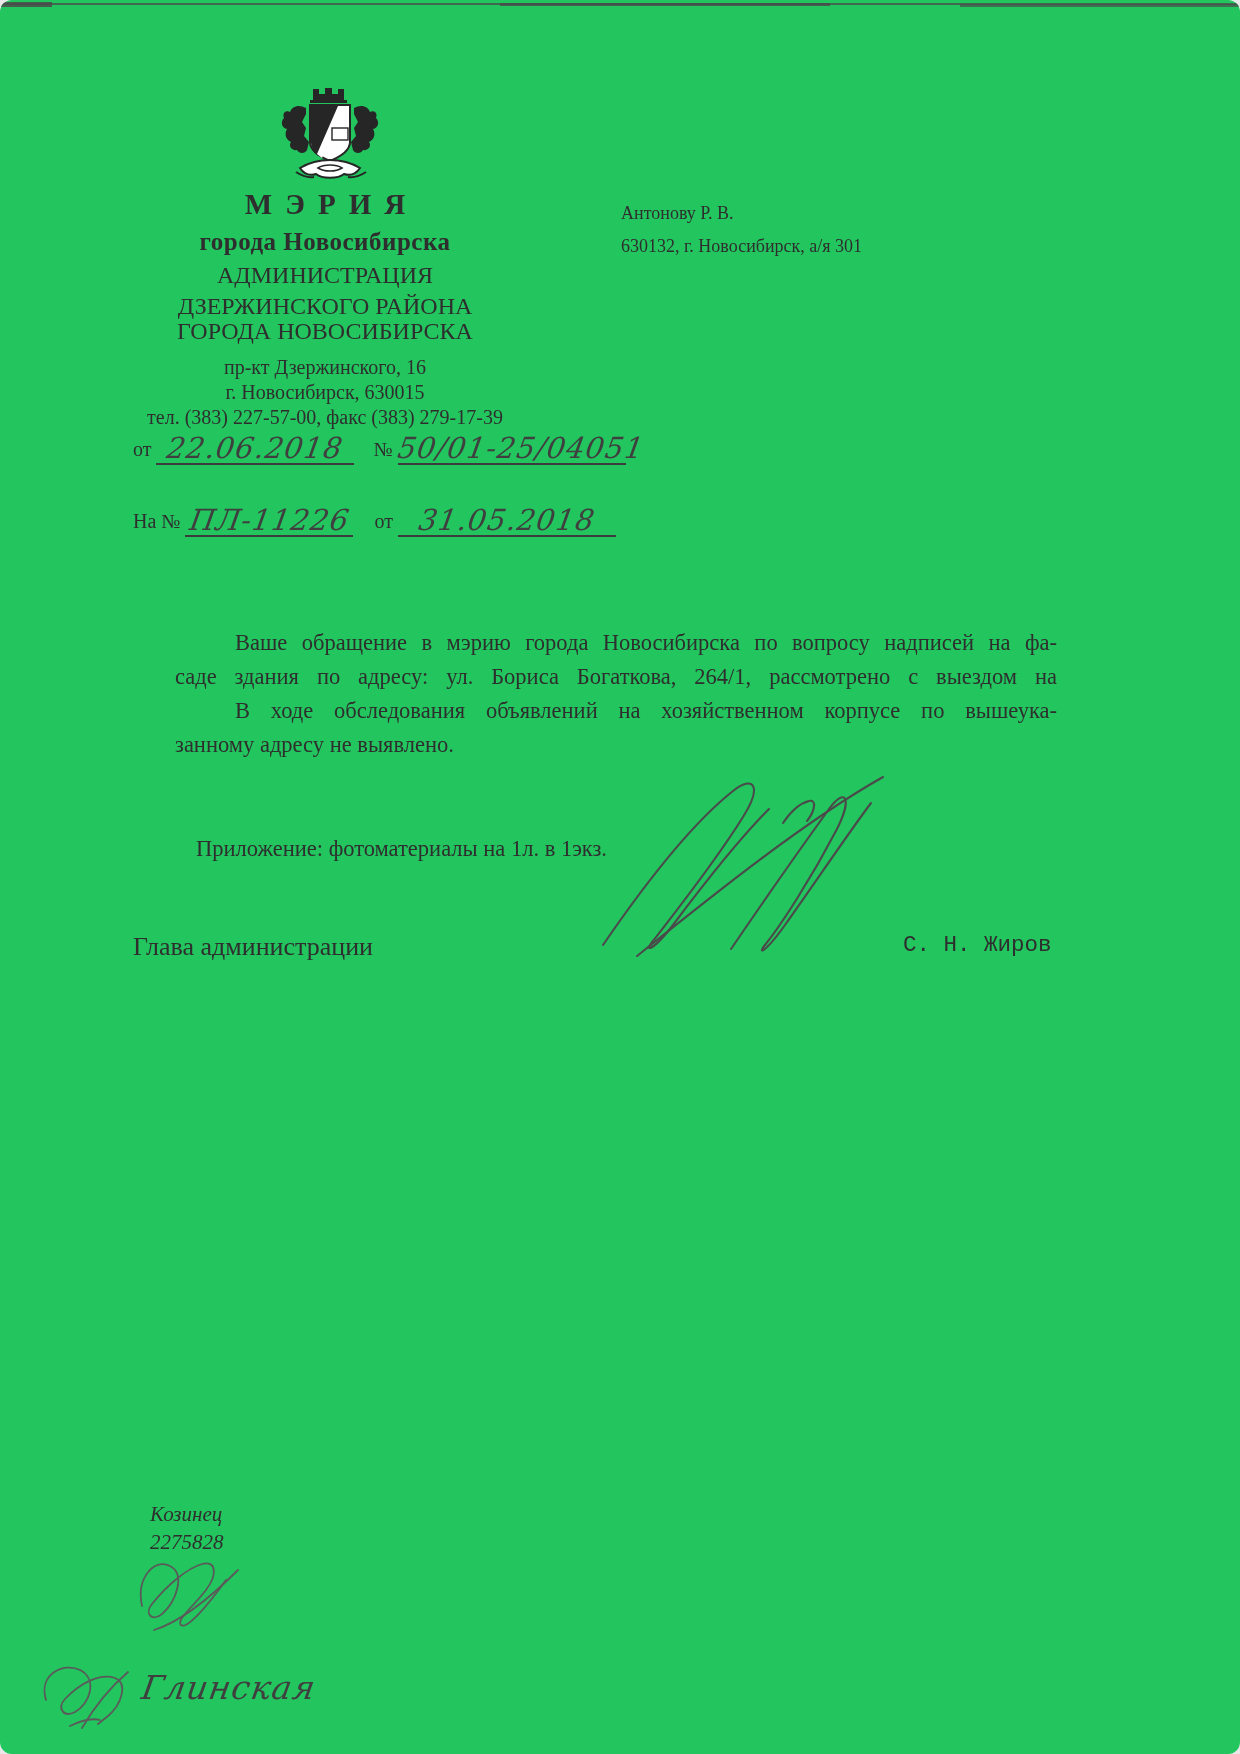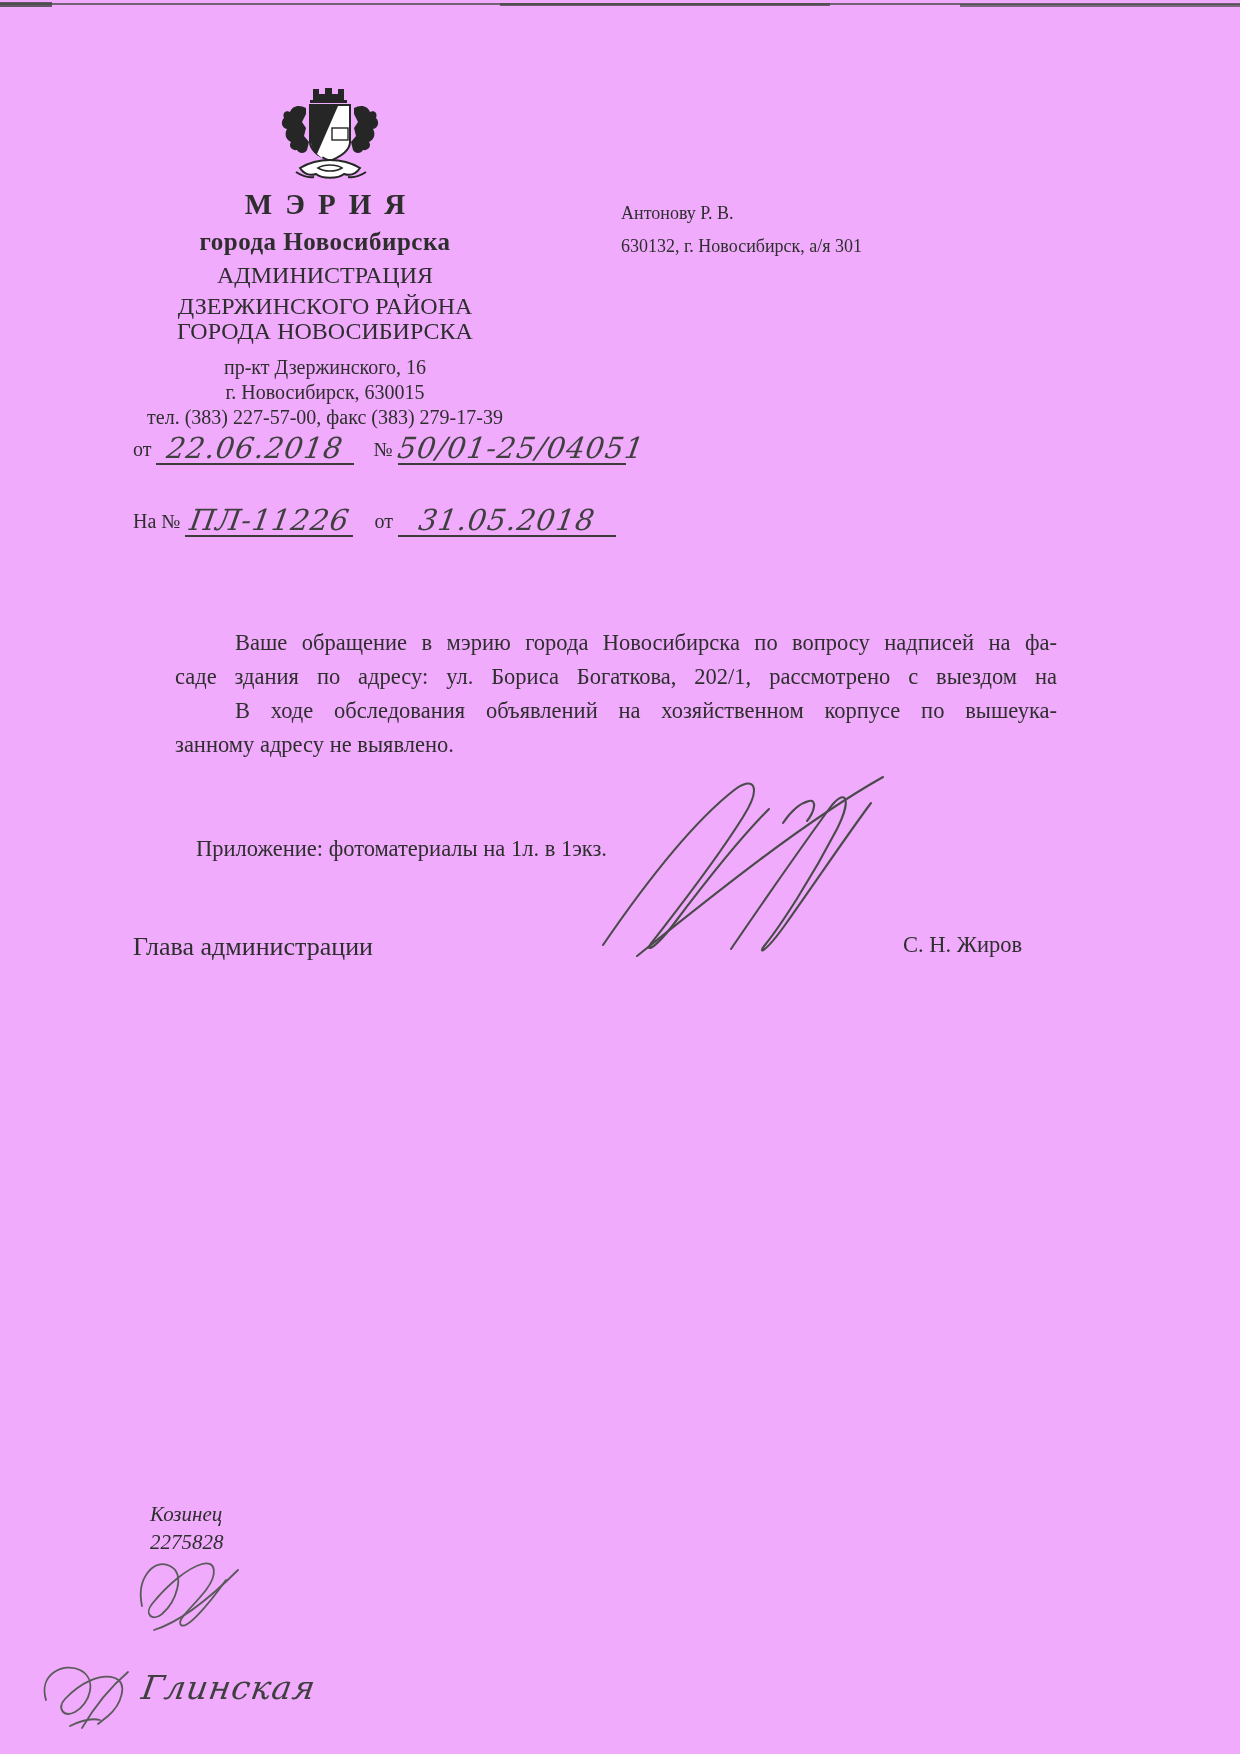--- a/index.html
+++ b/index.html
@@ -1,23 +1,24 @@
 <!DOCTYPE html>
 <html><head>
 <meta charset="utf-8">
 <style>
   html,body{margin:0;padding:0;background:#e8e8e8;}
   .page{
     position:relative;
     width:1240px;height:1754px;
     margin:0 auto;
-    background:#f0abfc;
+    background:#22c55e;
     font-family:"Liberation Serif","DejaVu Serif",serif;
     color:#2e2e2e;
     overflow:hidden;
+    border-radius:12px;
   }
   
   .scanline{position:absolute;background:#4a4a4a;}
   .scanline.l1{left:0;top:3px;width:1240px;height:2px;opacity:.75;}
   .scanline.l2{left:0;top:2px;width:52px;height:5px;opacity:.85;}
   .scanline.l3{left:500px;top:3px;width:330px;height:3px;opacity:.8;}
   .scanline.l4{left:960px;top:4px;width:280px;height:3px;opacity:.7;}
   
   .coat{position:absolute;left:266px;top:84px;width:130px;height:102px;}
   .lh{position:absolute;left:105px;top:188px;width:440px;text-align:center;}
@@ -42,21 +43,21 @@
   }
   .refrow .hand{font-size:29px;position:relative;top:2px;}
   
   .body{position:absolute;left:133px;top:626px;width:924px;font-size:22.5px;line-height:34px;}
   .body .line{white-space:normal;margin-left:42px;}
   .body .full{text-align:justify;text-align-last:justify;}
   .body .indent{text-indent:60px;}
   .attachment{position:absolute;left:196px;top:836px;font-size:22.5px;}
   
   .sig-title{position:absolute;left:133px;top:932px;font-size:26px;}
-  .sig-name{position:absolute;left:903px;top:932px;width:150px;font-size:22.5px;white-space:nowrap;}
+  .sig-name{position:absolute;left:903px;top:932px;width:150px;font-size:22.5px;white-space:nowrap;font-family:Liberation Mono, monospace;}
   .sig-zhirov{position:absolute;left:585px;top:763px;width:310px;height:195px;}
   
   .executor{position:absolute;left:150px;top:1500px;font-size:21px;line-height:28px;font-style:italic;}
   .sig-kozinec{position:absolute;left:126px;top:1550px;width:130px;height:86px;}
   
   .sig-note{position:absolute;left:30px;top:1660px;width:120px;height:75px;}
   .note-word{position:absolute;left:142px;top:1668px;font-size:33px;}
   svg path{vector-effect:non-scaling-stroke;}
 </style>
 </head>
@@ -113,21 +114,21 @@
 
   <div class="refrow" style="left:133px;top:501px;">
     <span class="lbl">На №</span>
     <span class="blank" style="width:168px;"><span class="hand">ПЛ-11226</span></span>
     <span class="lbl" style="margin-left:16px;">от</span>
     <span class="blank" style="width:218px;"><span class="hand">31.05.2018</span></span>
   </div>
 
   <div class="body">
     <div class="line full indent">Ваше обращение в мэрию города Новосибирска по вопросу надписей на фа-</div>
-    <div class="line full">саде здания по адресу: ул. Бориса Богаткова, 202/1, рассмотрено с выездом на</div>
+    <div class="line full">саде здания по адресу: ул. Бориса Богаткова, 264/1, рассмотрено с выездом на</div>
     <div class="line full indent">В ходе обследования объявлений на хозяйственном корпусе по вышеука-</div>
     <div class="line">занному адресу не выявлено.</div>
   </div>
 
   <div class="attachment">Приложение: фотоматериалы на 1л. в 1экз.</div>
 
   <div class="sig-title">Глава администрации</div>
 
   <svg class="sig-zhirov" viewBox="0 0 310 195" fill="none" stroke="#4a4a4a" stroke-width="2.1" stroke-linecap="round">
     <path d="M18 182 C55 128 105 62 148 28 C168 12 178 22 158 54 C128 102 88 152 68 178 C58 190 68 188 88 162 C118 122 158 72 184 46"></path>

